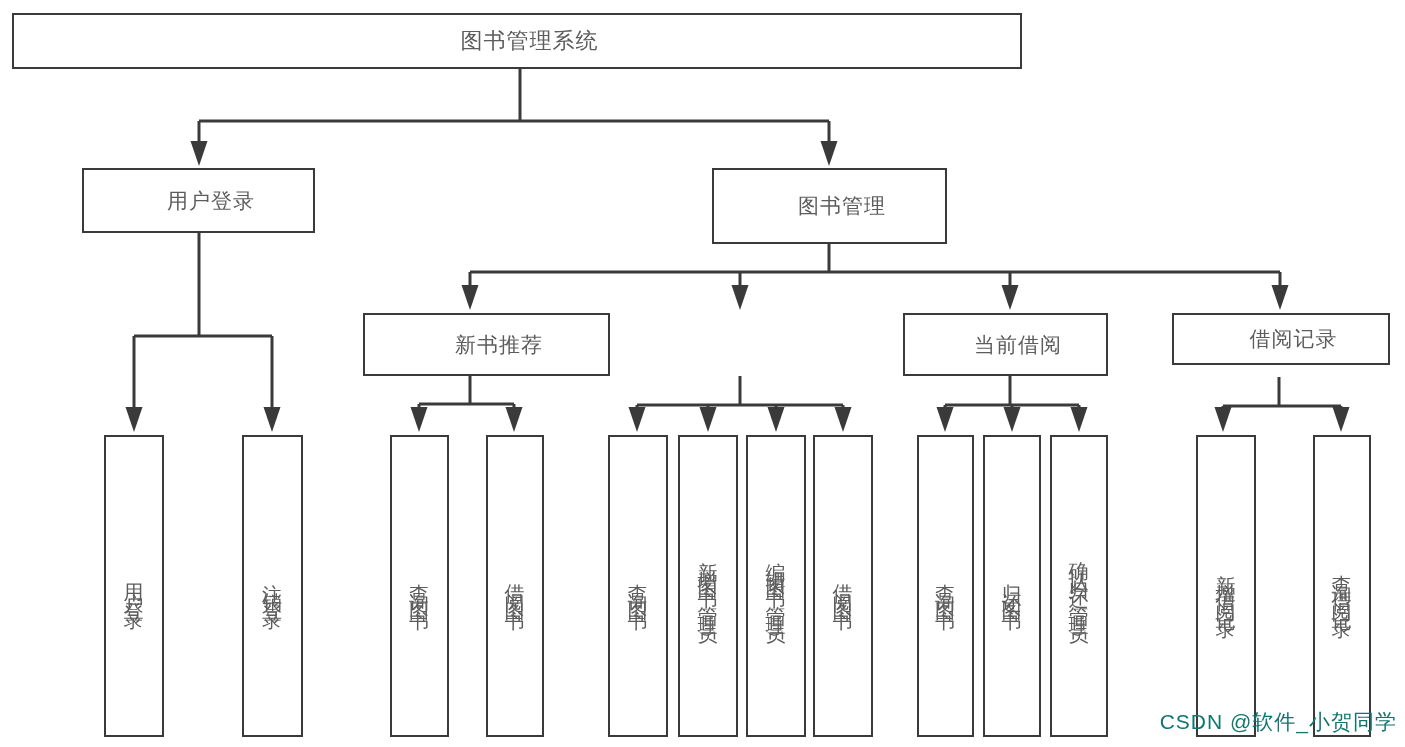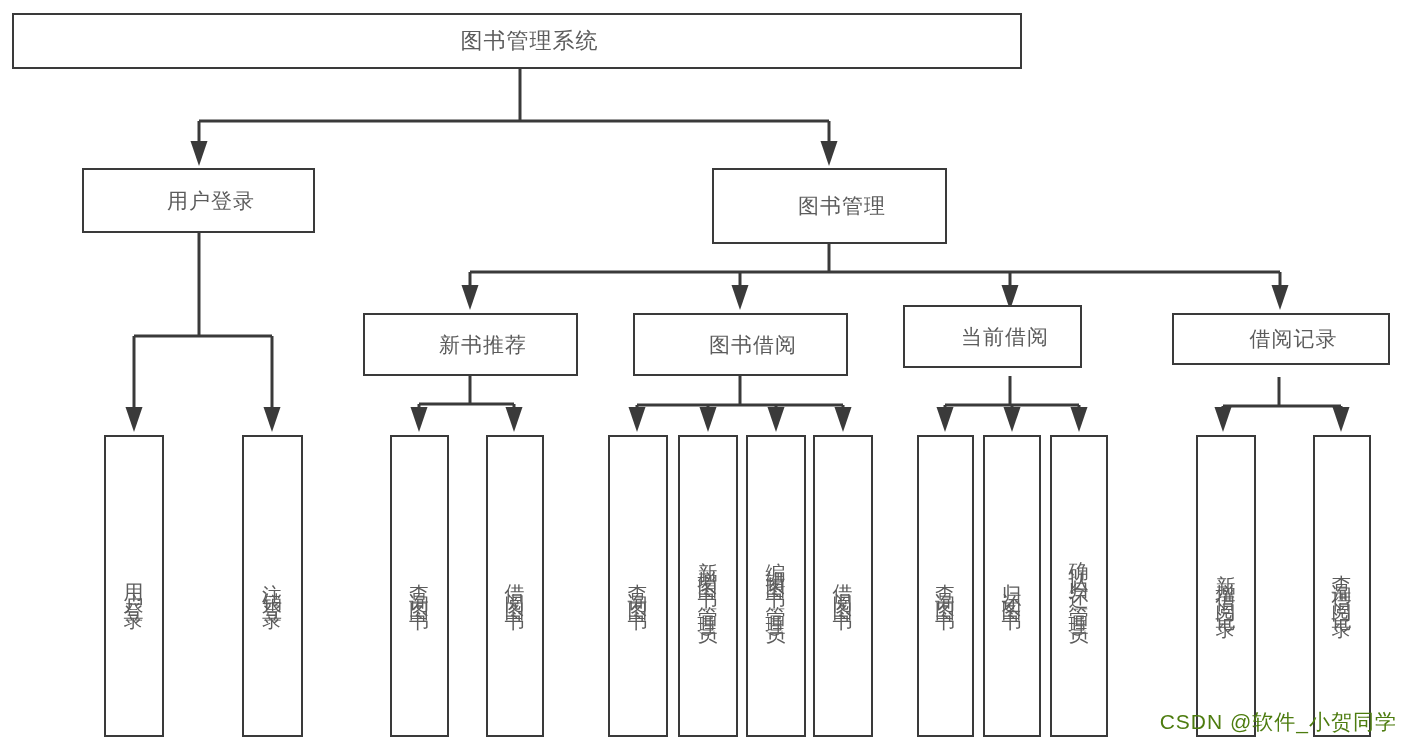--- a/index.html
+++ b/index.html
@@ -26,21 +26,21 @@
     writing-mode:vertical-rl;
     text-orientation:mixed;
     letter-spacing:9px;
     line-height:1;
     white-space:nowrap;
   }
   .watermark{
     position:absolute;
     right:8px;top:708px;
     font-size:21px;
-    color:#4d7c0f;
+    color:#0f766e;
     letter-spacing:1px;
     z-index:5;
     pointer-events:none;
   }
 </style>
 </head>
 <body>
 
 <div id="canvas">
 
@@ -103,27 +103,24 @@
     <span>图书管理系统</span>
   </div>
 
   <div class="node h" style="left:82px;top:168px;width:233px;height:65px">
     <span>用户登录</span>
   </div>
   <div class="node h" style="left:712px;top:168px;width:235px;height:76px">
     <span>图书管理</span>
   </div>
 
-  <div class="node h" style="left:363px;top:313px;width:215px;height:63px">
+  <div class="node h" style="left:363px;top:313px;width:247px;height:63px">
     <span>新书推荐</span>
   </div>
-  <div class="node h" style="left:633px;top:313px;width:215px;height:63px">
-    <span>图书借阅</span>
-  </div>
-  <div class="node h" style="left:903px;top:305px;width:179px;height:63px">
+  <div class="node h" style="left:903px;top:313px;width:205px;height:63px">
     <span>当前借阅</span>
   </div>
   <div class="node h" style="left:1172px;top:313px;width:218px;height:52px">
     <span>借阅记录</span>
   </div>
 
   <div class="node v" style="left:104px;top:435px;width:60px;height:302px">
     <span class="v-label">用户登录</span>
   </div>
   <div class="node v" style="left:242px;top:435px;width:61px;height:302px">

